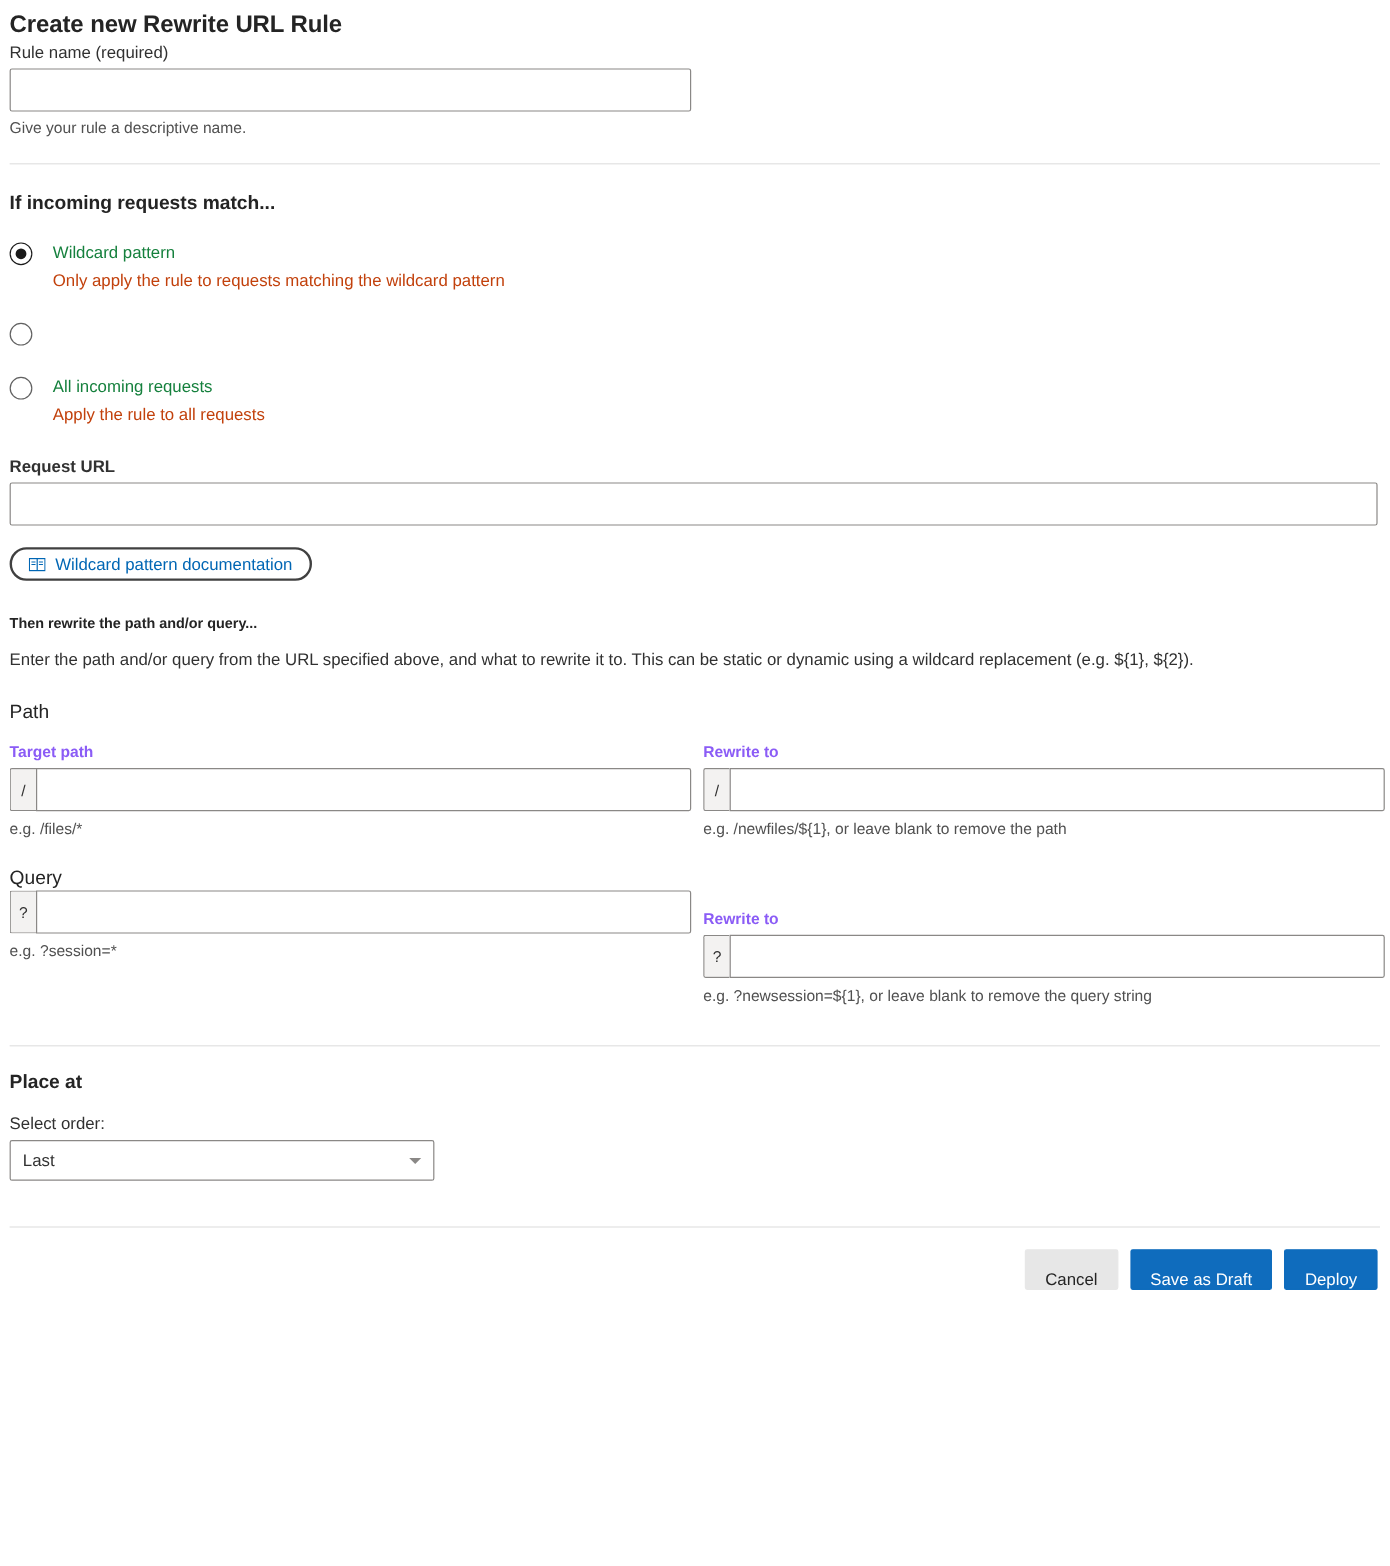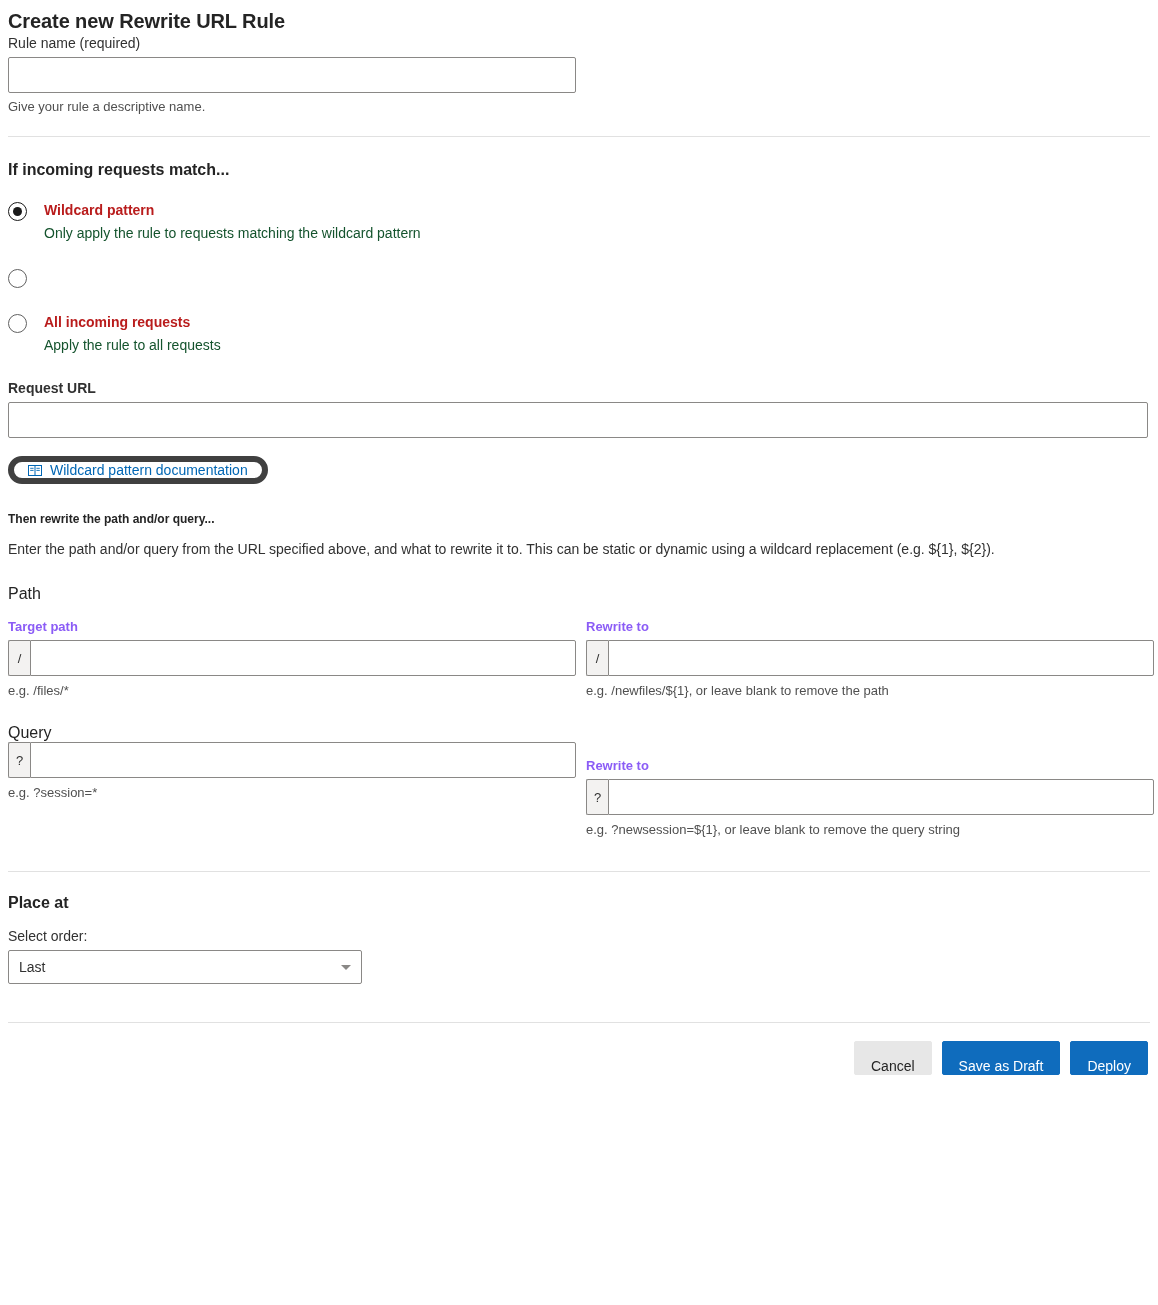--- a/index.html
+++ b/index.html
@@ -97,38 +97,38 @@
     width: 9px;
     height: 9px;
     border-radius: 50%;
     background: #1a1a1a;
   }
   .radio-texts {
     margin-left: 17px;
   }
   .radio-title {
     font-size: 14px;
-    font-weight: bold;
-    color: #b91c1c;
+    font-weight: normal;
+    color: #15803d;
     line-height: 19px;
   }
   .radio-desc {
     font-size: 14px;
-    color: #14532d;
+    color: #c2410c;
     margin-top: 4px;
     line-height: 19px;
   }
   .full-input { width: 1140px; }
   .doc-link-btn {
     display: inline-flex;
     align-items: center;
     gap: 8px;
     height: 28px;
     padding: 0 14px;
-    border: 6px solid #404040;
+    border: 2px solid #404040;
     border-radius: 14px;
     background: #ffffff;
     color: #0066b4;
     font-size: 14px;
     font-family: "Liberation Sans", sans-serif;
     margin-top: 18px;
     cursor: pointer;
   }
   .doc-icon {
     display: inline-block;

